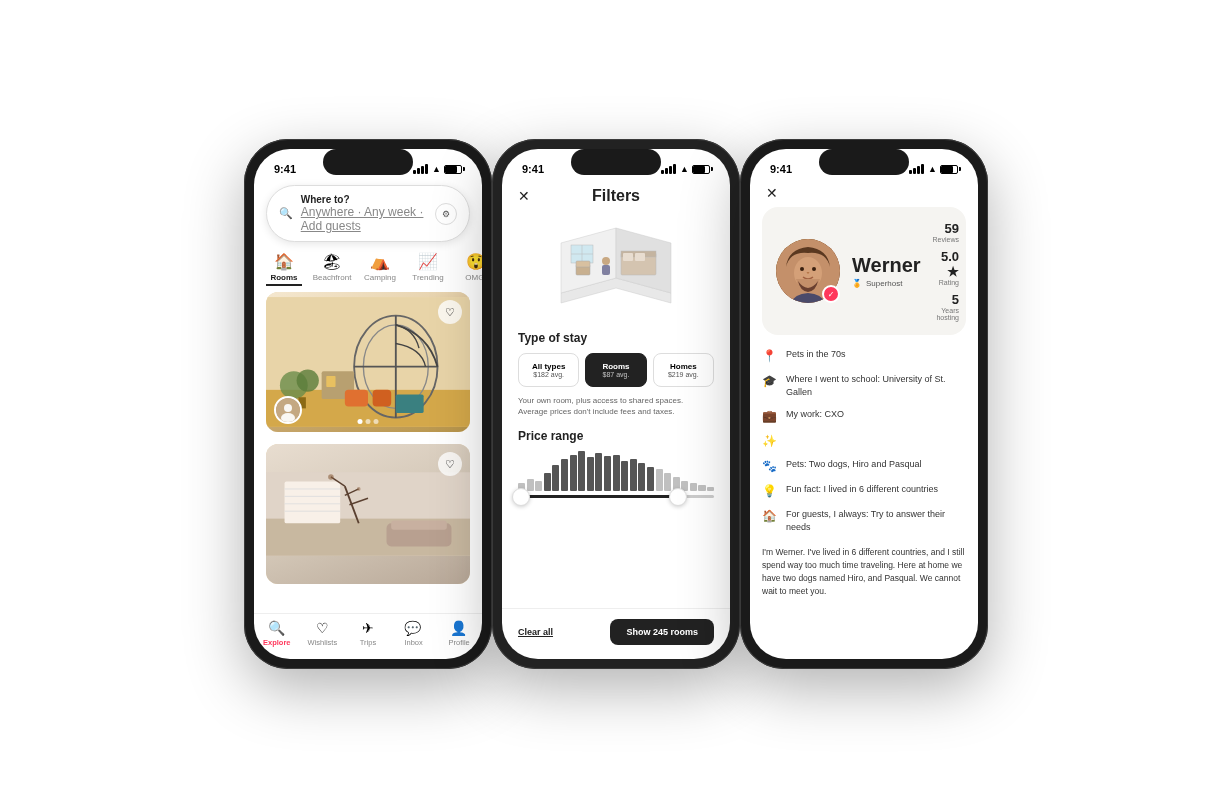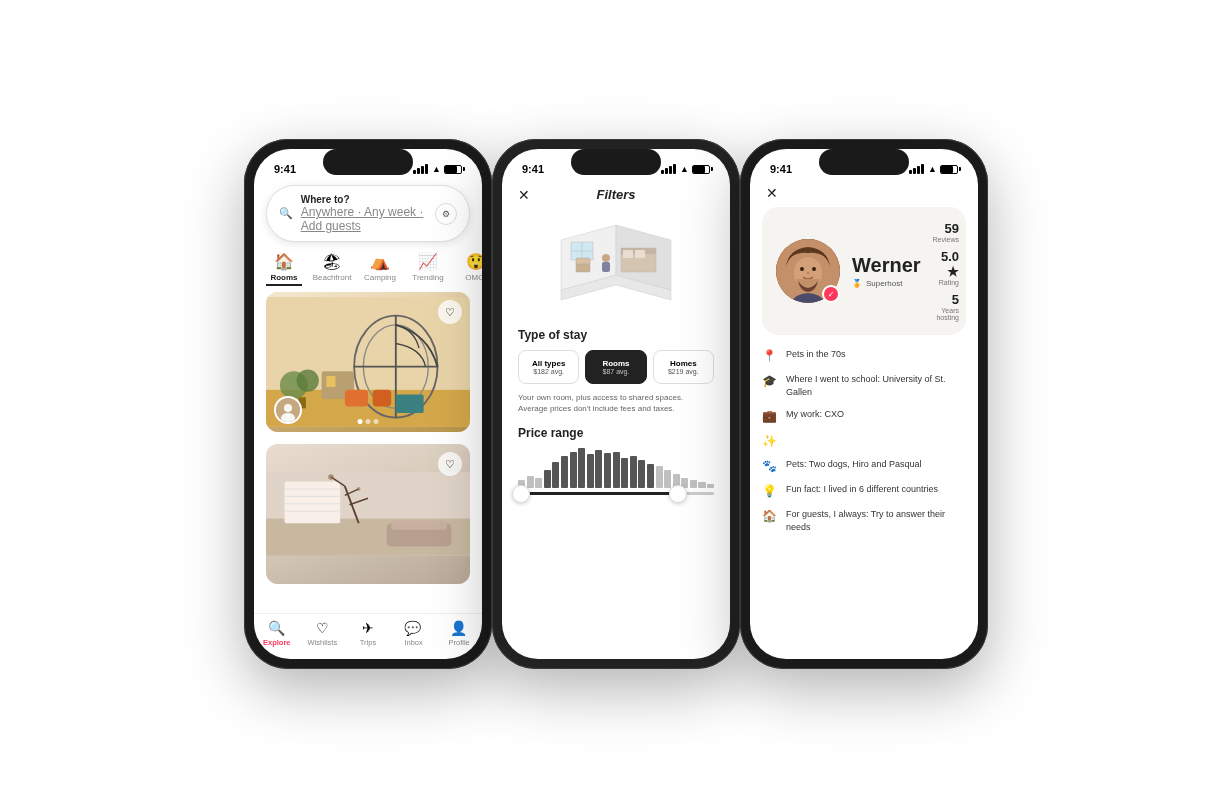--- a/index.html
+++ b/index.html
@@ -221,21 +221,21 @@
       padding: 8px 16px;
       position: relative;
     }
     .filter-close {
       position: absolute;
       left: 16px;
       font-size: 14px;
       cursor: pointer;
       color: #222;
     }
-    .filter-title { font-size: 13px; font-weight: 700; color: #222; font-style: italic; }
+    .filter-title { font-size: 16px; font-weight: 700; color: #222; }
     .filter-body { flex: 1; overflow-y: auto; padding: 0 16px; }
     .filter-body::-webkit-scrollbar { display: none; }
     .room-illustration {
       display: flex;
       justify-content: center;
       padding: 10px 0;
     }
     .section-title {
       font-size: 12px;
       font-weight: 700;
@@ -667,20 +667,24 @@
             <div class="price-bar" style="height:15%"></div>
             <div class="price-bar" style="height:10%"></div>
           </div>
           <div class="price-slider">
             <div class="price-slider-fill"></div>
             <div class="slider-handle" style="left: -6px;"></div>
             <div class="slider-handle" style="right: 14%; left: auto;"></div>
           </div>
         </div>
 
+        <div class="filter-footer">
+          <span class="clear-btn">Clear all</span>
+          <button class="show-btn">Show 245 rooms</button>
+        </div>
       </div>
     </div>
   </div>
 
   <div class="phone">
     <div class="phone-notch"></div>
     <div class="phone-screen">
 
       <div class="status-bar">
         <span class="status-time">9:41</span>
@@ -772,18 +776,19 @@
             <span class="detail-text">Pets: Two dogs, Hiro and Pasqual</span>
           </div>
           <div class="detail-item">
             <span class="detail-icon">💡</span>
             <span class="detail-text">Fun fact: I lived in 6 different countries</span>
           </div>
           <div class="detail-item">
             <span class="detail-icon">🏠</span>
             <span class="detail-text">For guests, I always: Try to answer their needs</span>
           </div>
+          <div class="profile-bio">I'm Werner. I've lived in 6 different countries, and I still spend way too much time traveling. Here at home we have two dogs named Hiro, and Pasqual. We cannot wait to meet you.</div>
         </div>
       </div>
     </div>
   </div>
 
 </div>
 
 </body></html>

